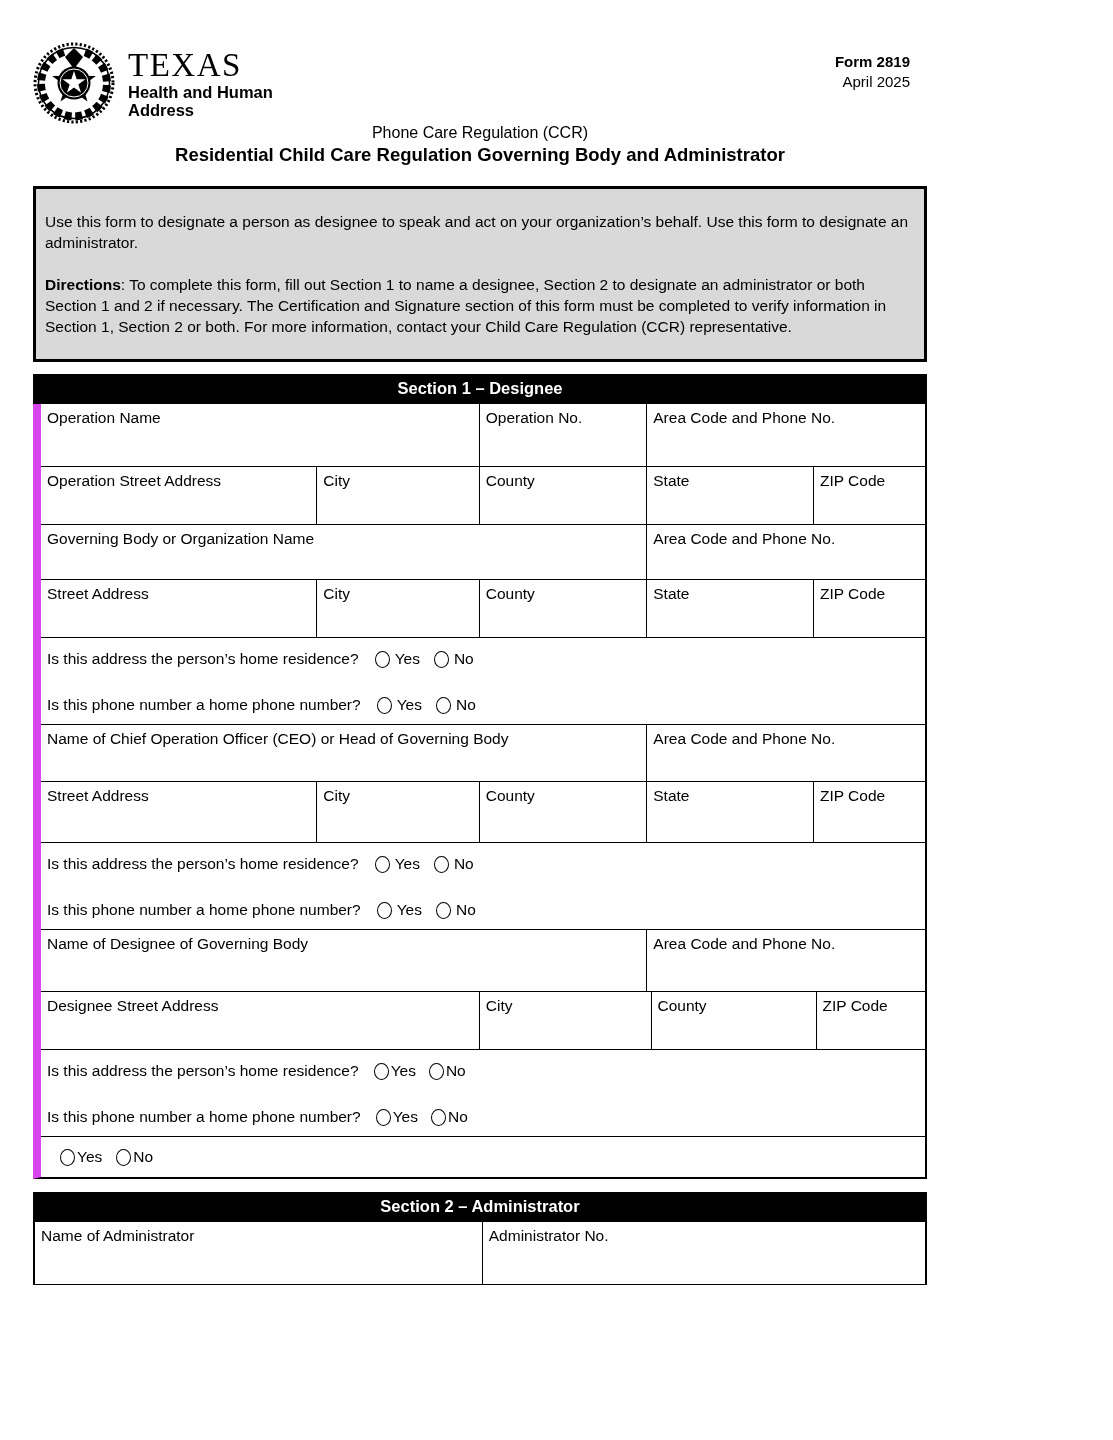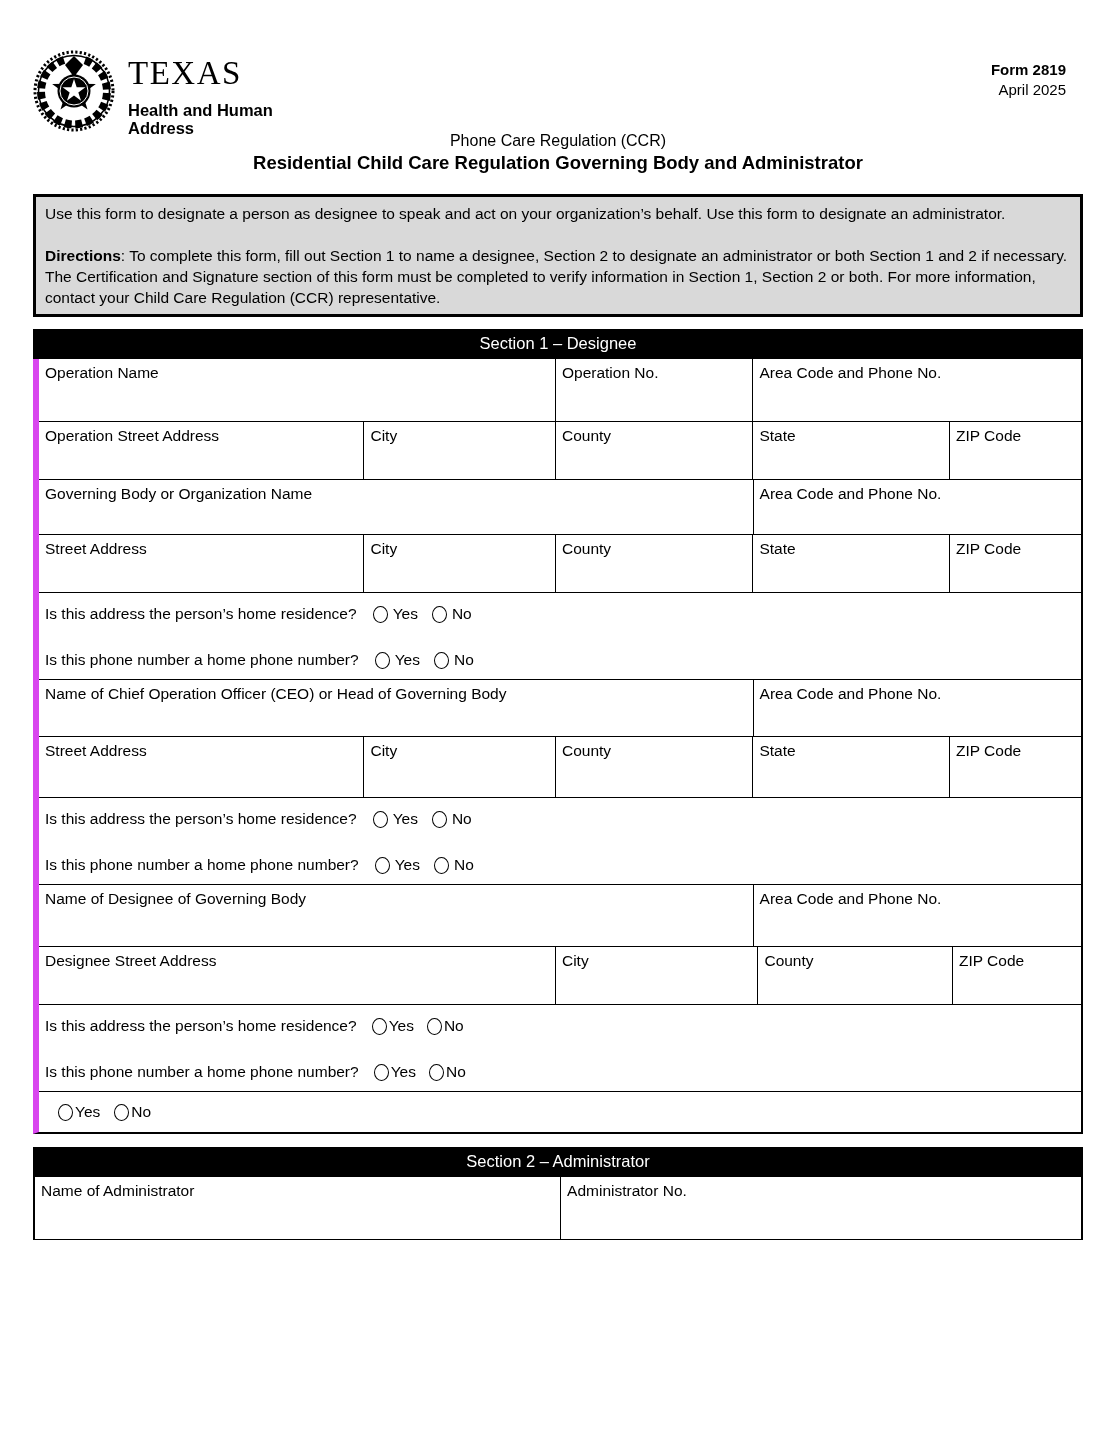--- a/index.html
+++ b/index.html
@@ -1,42 +1,42 @@
 <!DOCTYPE html>
 <html><head>
 <meta charset="utf-8">
 <style>
   * { margin:0; padding:0; box-sizing:border-box; }
   html,body { background:#ffffff; }
   body { width:1113px; height:1440px; position:relative; font-family:"Liberation Sans", sans-serif; color:#000; }
-  .content { position:absolute; left:33px; top:12px; width:1050px; }
+  .content { position:absolute; left:33px; top:4px; width:894px; }
 
   
   .header-row { display:flex; justify-content:space-between; margin-top:38px; height:84px; }
   .logo { display:flex; gap:13px; }
   .logo-text { padding-top:8px; }
   .brand { font-family:"Liberation Serif", serif; font-size:33px; letter-spacing:1.5px; line-height:30px; }
-  .brand-sub { font-size:16.5px; font-weight:bold; line-height:18px; margin-top:13px; }
+  .brand-sub { font-size:16.5px; font-weight:bold; line-height:18px; margin-top:3px; }
   .form-meta { text-align:right; padding-top:10px; padding-right:17px; font-size:15px; line-height:20px; }
   .form-no { font-weight:bold; }
 
   
   .title { text-align:center; margin-top:-4px; }
   .title-sub { font-size:16px; line-height:21px; }
   .title-main { font-size:18.5px; font-weight:bold; line-height:23px; }
 
   
-  .note-box { margin-top:20px; background:#d9d9d9; border:3px solid #000; padding:6px 9px; font-size:15.5px; line-height:21px; }
+  .note-box { margin-top:20px; background:#d9d9d9; border:3px solid #000; padding:22px 9px; font-size:15.5px; line-height:21px; }
   .note-gap { height:21px; }
 
   
-  .section-bar { margin-top:12px; background:#000; color:#fff; text-align:center; font-weight:normal; font-size:16.5px; padding:5px 0 6px 0; }
-
-  
-  .tbl { border-left:6px solid #d946ef; border-right:2px solid #000; border-bottom:2px solid #000; }
+  .section-bar { margin-top:12px; background:#000; color:#fff; text-align:center; font-weight:bold; font-size:16.5px; padding:5px 0 6px 0; }
+
+  
+  .tbl { border-left:8px solid #d946ef; border-right:2px solid #000; border-bottom:2px solid #000; }
   .trow { display:flex; }
   .trow + .trow { border-top:1px solid #000; }
   .cell { padding:4px 6px; font-size:15.5px; line-height:20px; }
   .cell + .cell { border-left:1px solid #000; }
 
   .ra .c1{width:49.52%} .ra .c2{width:18.95%} .ra .c3{flex:1}
   .rb .c1{width:31.14%} .rb .c2{width:18.38%} .rb .c3{width:18.95%} .rb .c4{width:18.86%} .rb .c5{flex:1}
   .rc .c1{width:68.48%} .rc .c2{flex:1}
   .rd .c1{width:49.52%} .rd .c2{width:19.43%} .rd .c3{width:18.67%} .rd .c4{flex:1}
   .re .c1{width:50.2%} .re .c2{flex:1}

